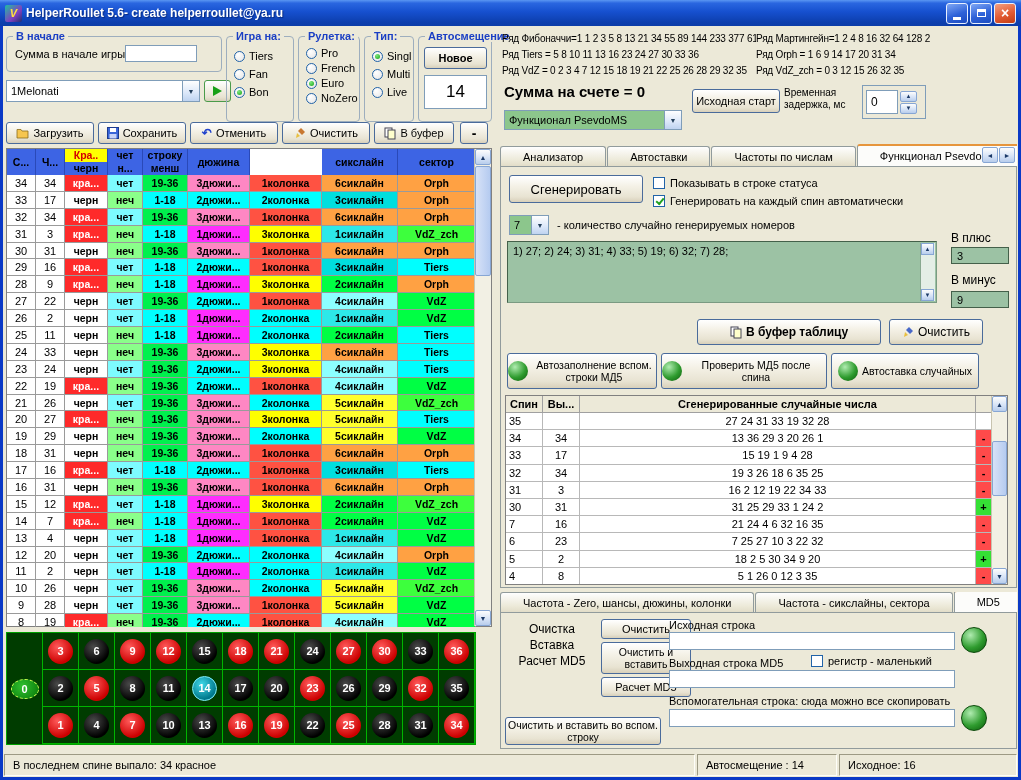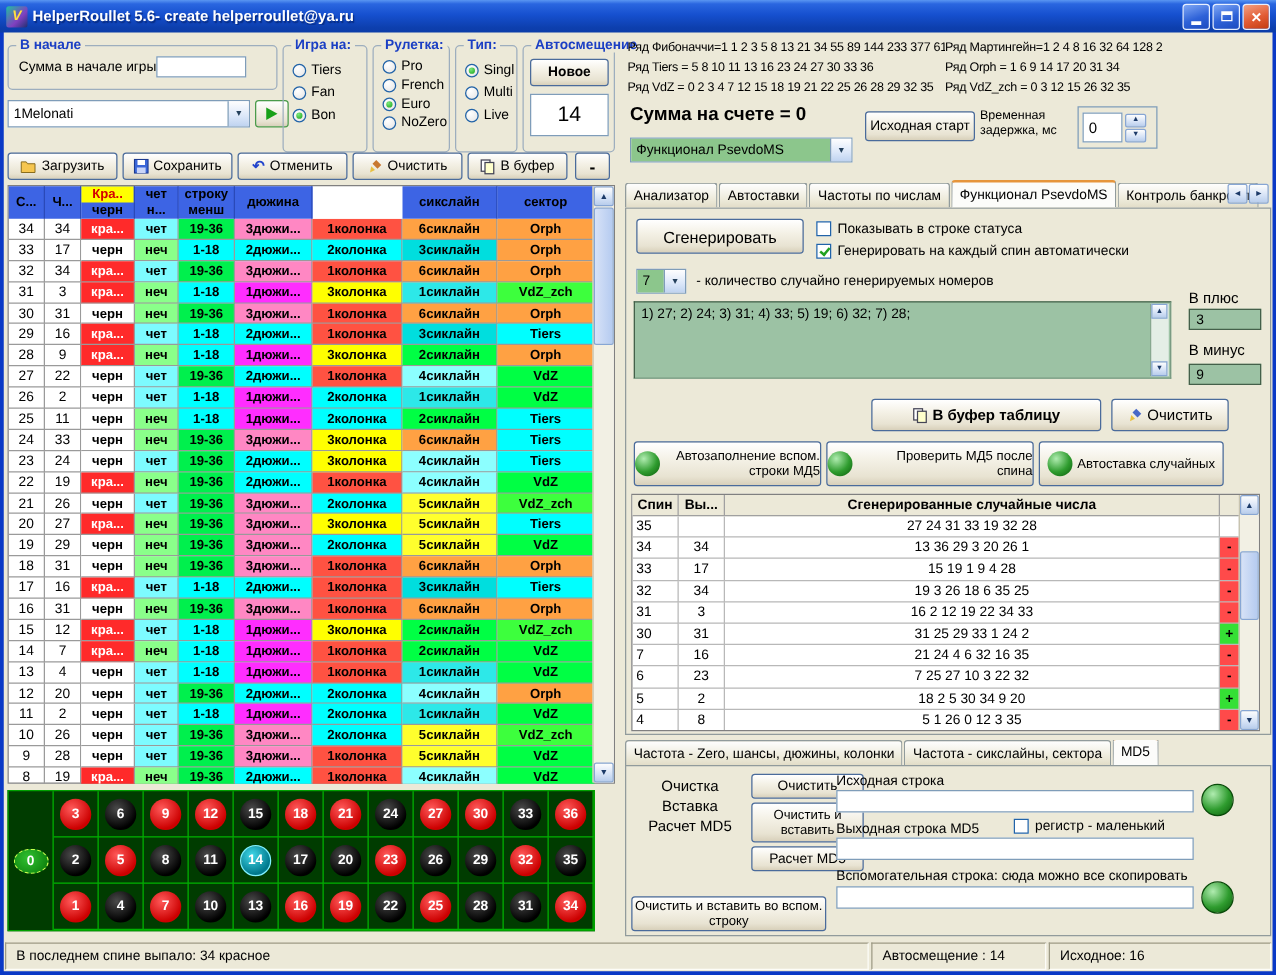--- a/index.html
+++ b/index.html
@@ -79,42 +79,42 @@
 .series-2{left:258px;right:0}
 .sum-acct{position:absolute;left:6px;top:53px;font-size:15px;font-weight:bold}
 .func-combo{left:6px;top:80px;width:178px;height:20px}
 .autospin-btn{position:absolute;left:194px;top:59px;width:88px;height:24px}
 .delay-label{position:absolute;left:286px;top:57px;width:76px;font-size:10px;line-height:12px}
 .spin-box{position:absolute;left:364px;top:55px;width:64px;height:34px;border:1px solid #7f9db9;background:#ece9d8;display:flex;align-items:center;padding:3px}
 .spin-field{width:32px;height:24px;background:#fff;border:1px solid #7f9db9;display:flex;align-items:center;padding-left:4px;font-size:12px}
 .spin-arrows{display:flex;flex-direction:column;gap:1px;margin-left:2px}
 .spin-arrow{width:17px;height:11px;background:linear-gradient(180deg,#fdfdfd,#d5e2f6 60%,#b8cdec);border:1px solid #87a6d4;border-radius:2px;display:flex;align-items:center;justify-content:center;font-size:6px;color:#1c3a68}
 .tabstrip{position:absolute;left:2px;top:114px;right:0;height:22px;display:flex;align-items:flex-end;overflow:hidden;padding-right:36px;z-index:4}
-.tab{height:20px;padding:0 6px;border:1px solid #919b9c;border-bottom:none;border-radius:3px 3px 0 0;background:linear-gradient(180deg,#fefefe,#ece9d8 70%,#e2ddc8);display:flex;align-items:center;margin-right:1px;white-space:nowrap;overflow:hidden;flex:none}
+.tab{height:20px;padding:0 22px;border:1px solid #919b9c;border-bottom:none;border-radius:3px 3px 0 0;background:linear-gradient(180deg,#fefefe,#ece9d8 70%,#e2ddc8);display:flex;align-items:center;margin-right:1px;white-space:nowrap;overflow:hidden;flex:none}
 .tab.active{height:22px;background:#fcfcfa;border-top:2px solid #e6953c;position:relative;z-index:5}
 .tab-arrows{position:absolute;right:2px;top:117px;display:flex;gap:1px;z-index:6}
 .tab-arrows .sb-arrow{position:static}
 .tabpanel{position:absolute;left:2px;top:136px;right:0;height:422px;border:1px solid #919b9c;background:#ece9d8;z-index:3}
 .gen-btn{position:absolute;left:8px;top:8px;width:134px;height:28px;font-size:13px}
 .chk-row{position:absolute;display:flex;align-items:center;gap:5px;white-space:nowrap}
 .chk-status{left:152px;top:10px}
 .chk-autogen{left:152px;top:28px}
 .count-combo{left:8px;top:48px;width:40px;height:20px}
 .count-label{position:absolute;left:56px;top:52px}
 .gen-area{position:absolute;left:6px;top:74px;width:430px;height:62px;background:#9cc2a4;border:1px solid #44604a;border-bottom-color:#7a9a82;border-right-color:#7a9a82;padding:3px 20px 3px 5px;overflow:hidden}
 .ga-sbar{position:absolute;right:1px;top:1px;width:15px;bottom:1px;background:#e4eee6;border-left:1px solid #88a890}
 .ga-arrow{position:absolute;left:0;width:13px;height:12px;background:linear-gradient(180deg,#fdfdfd,#d5e2f6 60%,#b8cdec);border:1px solid #87a6d4;display:flex;align-items:center;justify-content:center;font-size:6px;color:#1c3a68}
 .plus-label{position:absolute;left:450px;top:64px;font-size:12px}
 .plus-box{position:absolute;left:450px;top:80px;width:58px;height:17px;background:#9cc2a4;border:1px solid #44604a;display:flex;align-items:center;padding-left:5px}
 .minus-label{position:absolute;left:450px;top:106px;font-size:12px}
 .minus-box{position:absolute;left:450px;top:124px;width:58px;height:17px;background:#9cc2a4;border:1px solid #44604a;display:flex;align-items:center;padding-left:5px}
 .buf-row-btn{position:absolute;left:6px;top:152px;width:184px;height:26px;font-size:12px;font-weight:bold}
 .buf-table-btn{position:absolute;left:196px;top:152px;width:184px;height:26px;font-size:12px;font-weight:bold}
 .clear2-btn{position:absolute;left:388px;top:152px;width:94px;height:26px;font-size:12px}
-.auto-btn{position:absolute;top:186px;height:36px;font-size:10.5px;white-space:normal;line-height:12px;text-align:right}
+.auto-btn{position:absolute;top:186px;height:36px;font-size:10.5px;white-space:normal;line-height:12px;text-align:center}
 .auto1-btn{left:6px;width:150px}
 .auto2-btn{left:160px;width:166px}
 .auto3-btn{left:330px;width:148px}
 .gicon{width:20px;height:20px;border-radius:50%;background:radial-gradient(circle at 35% 30%,#b0ecb0,#2f9c2f 55%,#0a5a0a);flex:none}
 .gentable{position:absolute;left:4px;top:228px;width:503px;height:190px;background:#fff;border:1px solid #808080}
 .gt-head{display:flex;height:17px;background:#ece9d8;border-bottom:1px solid #a0a0a0;font-weight:bold}
 .gt-hc{display:flex;align-items:center;justify-content:center;border-right:1px solid #a0a0a0;overflow:hidden;flex:none}
 .gt-body{overflow:hidden;height:171px}
 .gt-row{display:flex;height:17.2px}
 .gt-c{border-right:1px solid #b8b8b8;border-bottom:1px solid #b8b8b8;display:flex;align-items:center;overflow:hidden;white-space:nowrap;flex:none}

